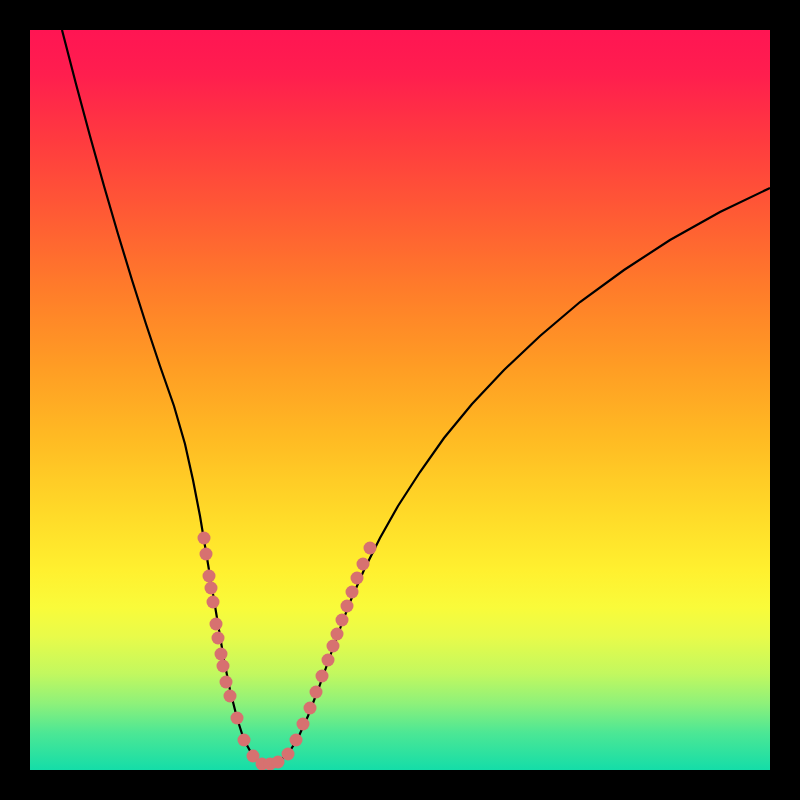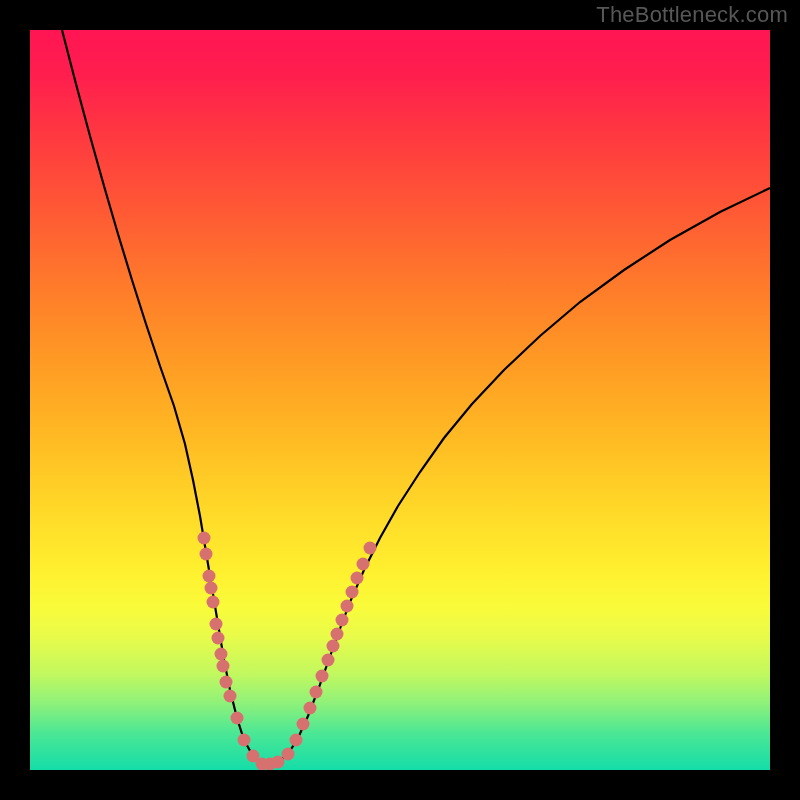--- a/index.html
+++ b/index.html
@@ -71,21 +71,20 @@
   }
   .dot {
     fill: #d77170;
     stroke: none;
   }
 </style>
 </head>
 <body>
 
 <div class="stage">
-  <div class="watermark">TheBottleneck.com</div>
 
   <div class="plot-frame">
     <div class="gradient"></div>
     <svg class="curves" viewBox="0 0 740 740" preserveAspectRatio="none">
       <path id="left-path" class="curve-path" d="M 32 0 L 46 54 L 60 106 L 74 156 L 88 204 L 102 250 L 116 294 L 130 336 L 144 376 L 155 414 L 163 450 L 170 486 L 176 522 L 182 558 L 188 594 L 194 630 L 200 660 L 207 688 L 214 710 L 223 726 L 232 734"></path>
       <path id="right-path" class="curve-path" d="M 232 734 L 240 734 L 248 732 L 258 724 L 268 708 L 278 686 L 288 660 L 298 632 L 308 604 L 320 572 L 334 540 L 350 508 L 368 476 L 390 442 L 414 408 L 442 374 L 474 340 L 510 306 L 550 272 L 594 240 L 640 210 L 690 182 L 740 158"></path>
       <g id="dots-left">
           <circle cx="174" cy="508" r="6.5" class="dot" fill="#d77170"></circle>
           <circle cx="176" cy="524" r="6.5" class="dot" fill="#d77170"></circle>
           <circle cx="179" cy="546" r="6.5" class="dot" fill="#d77170"></circle>

